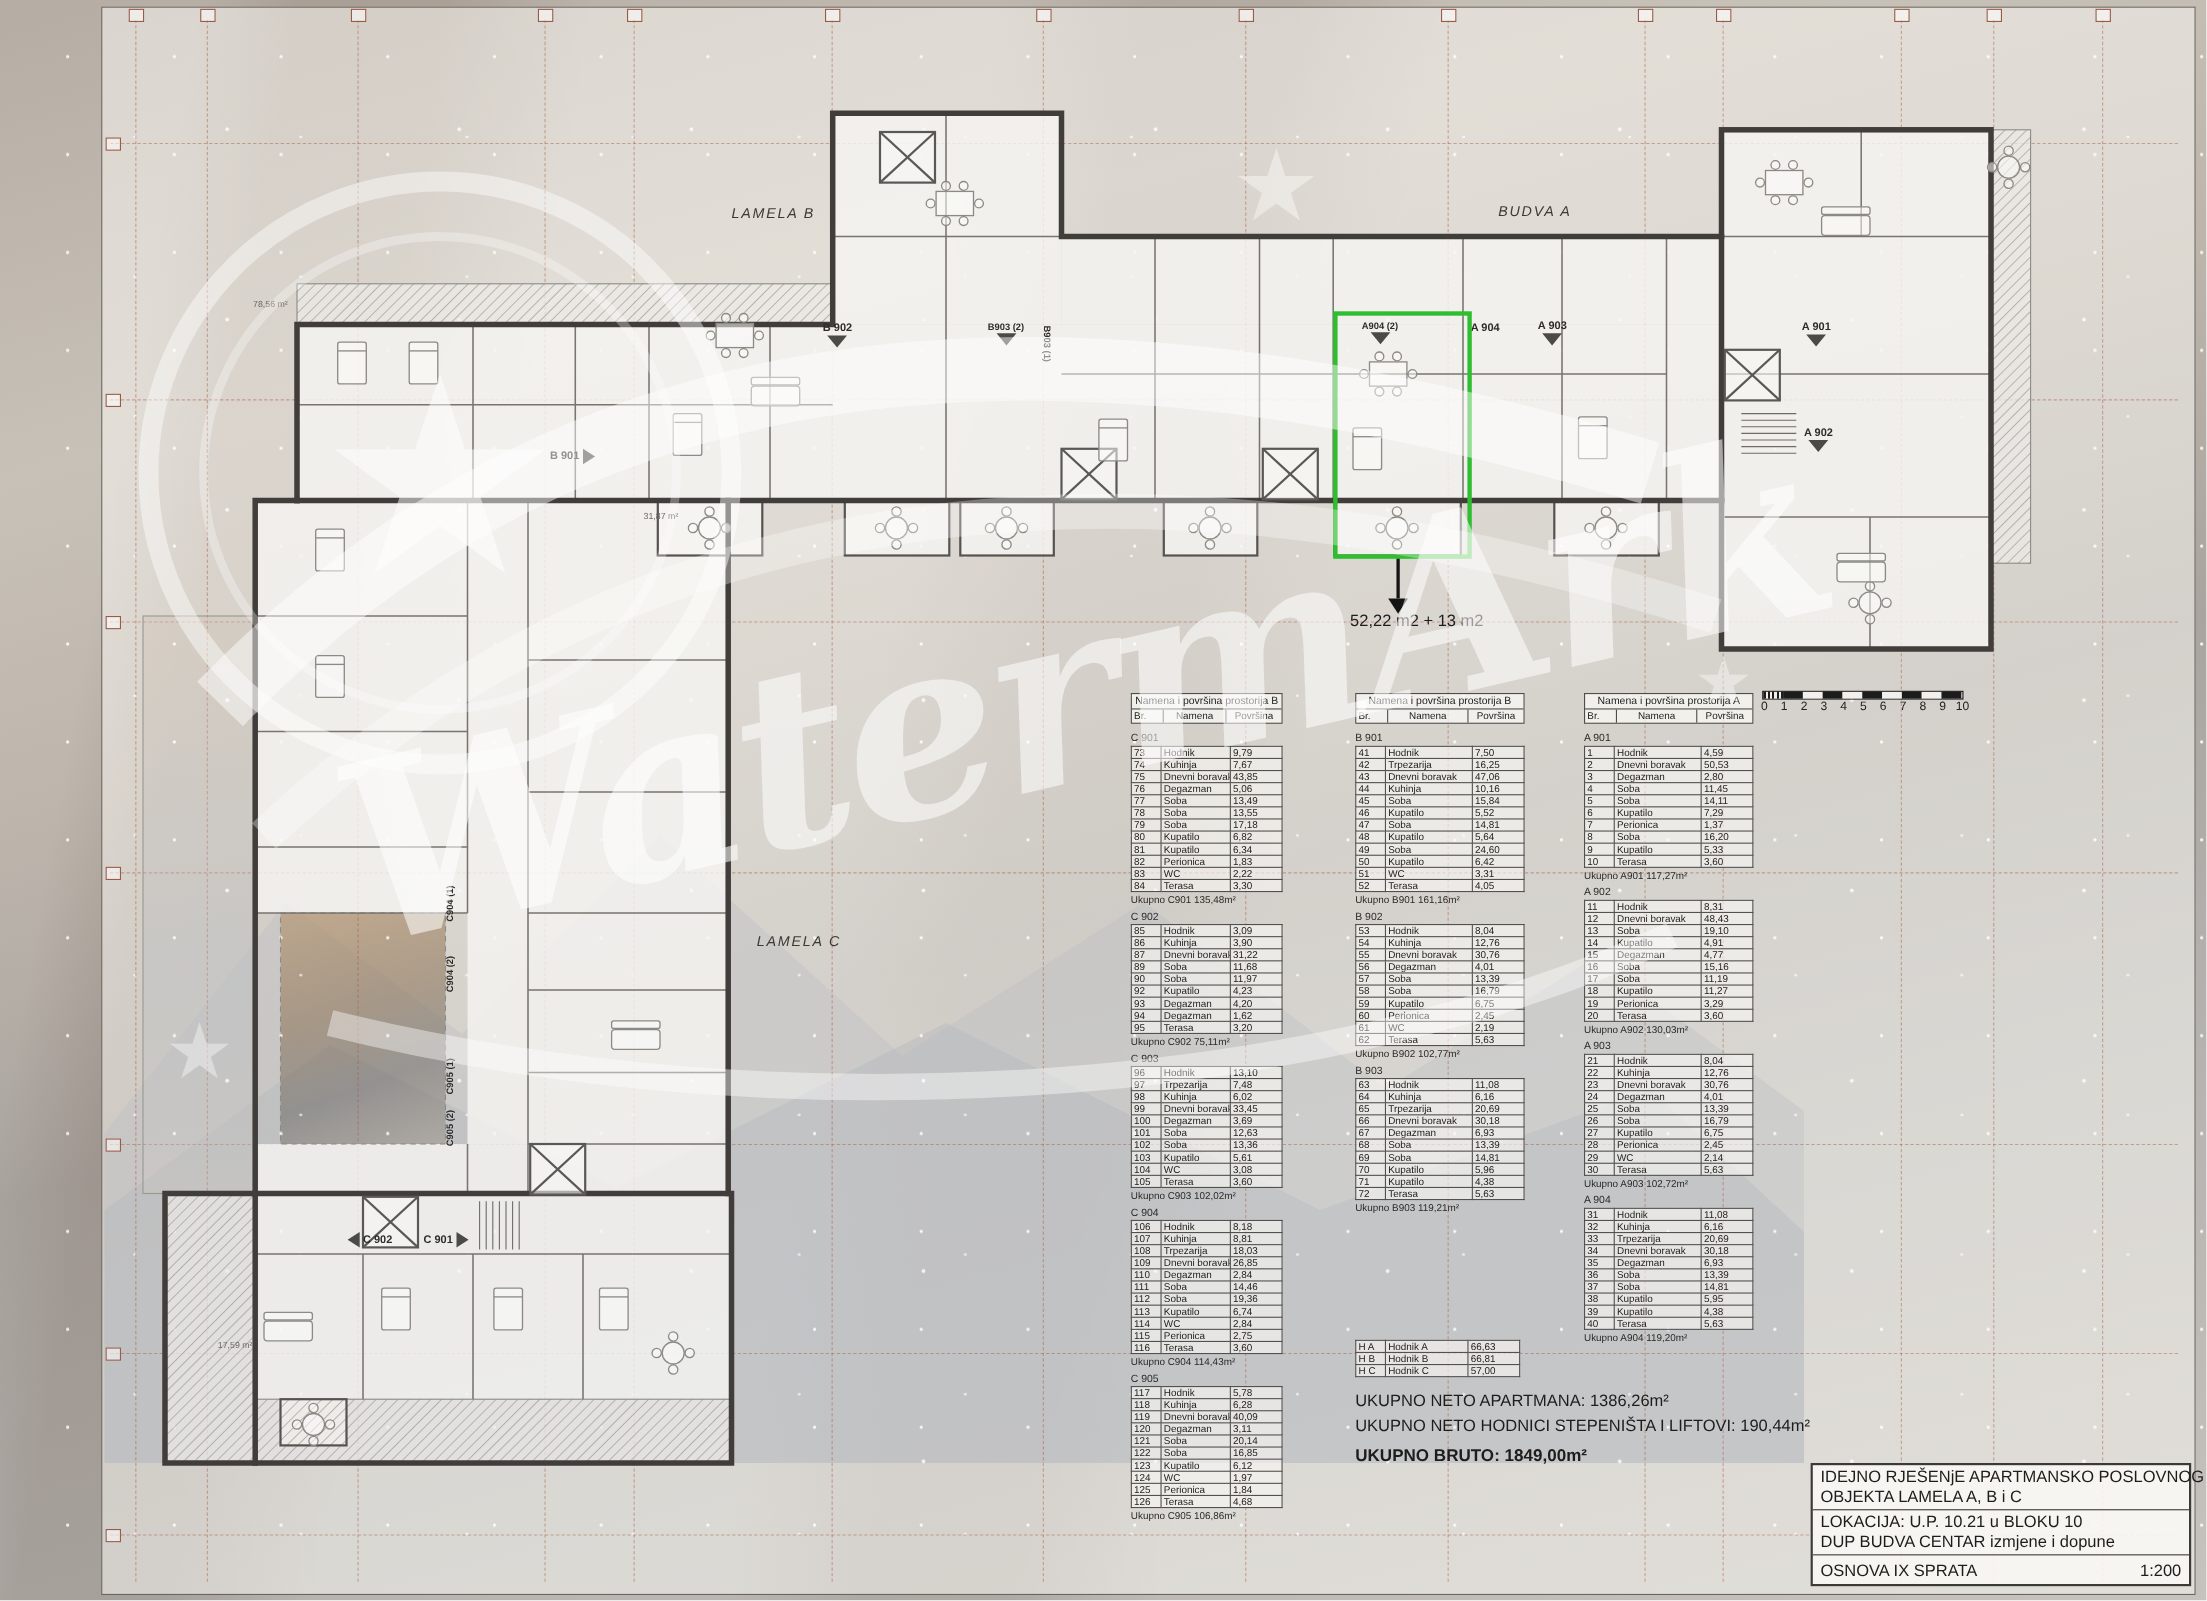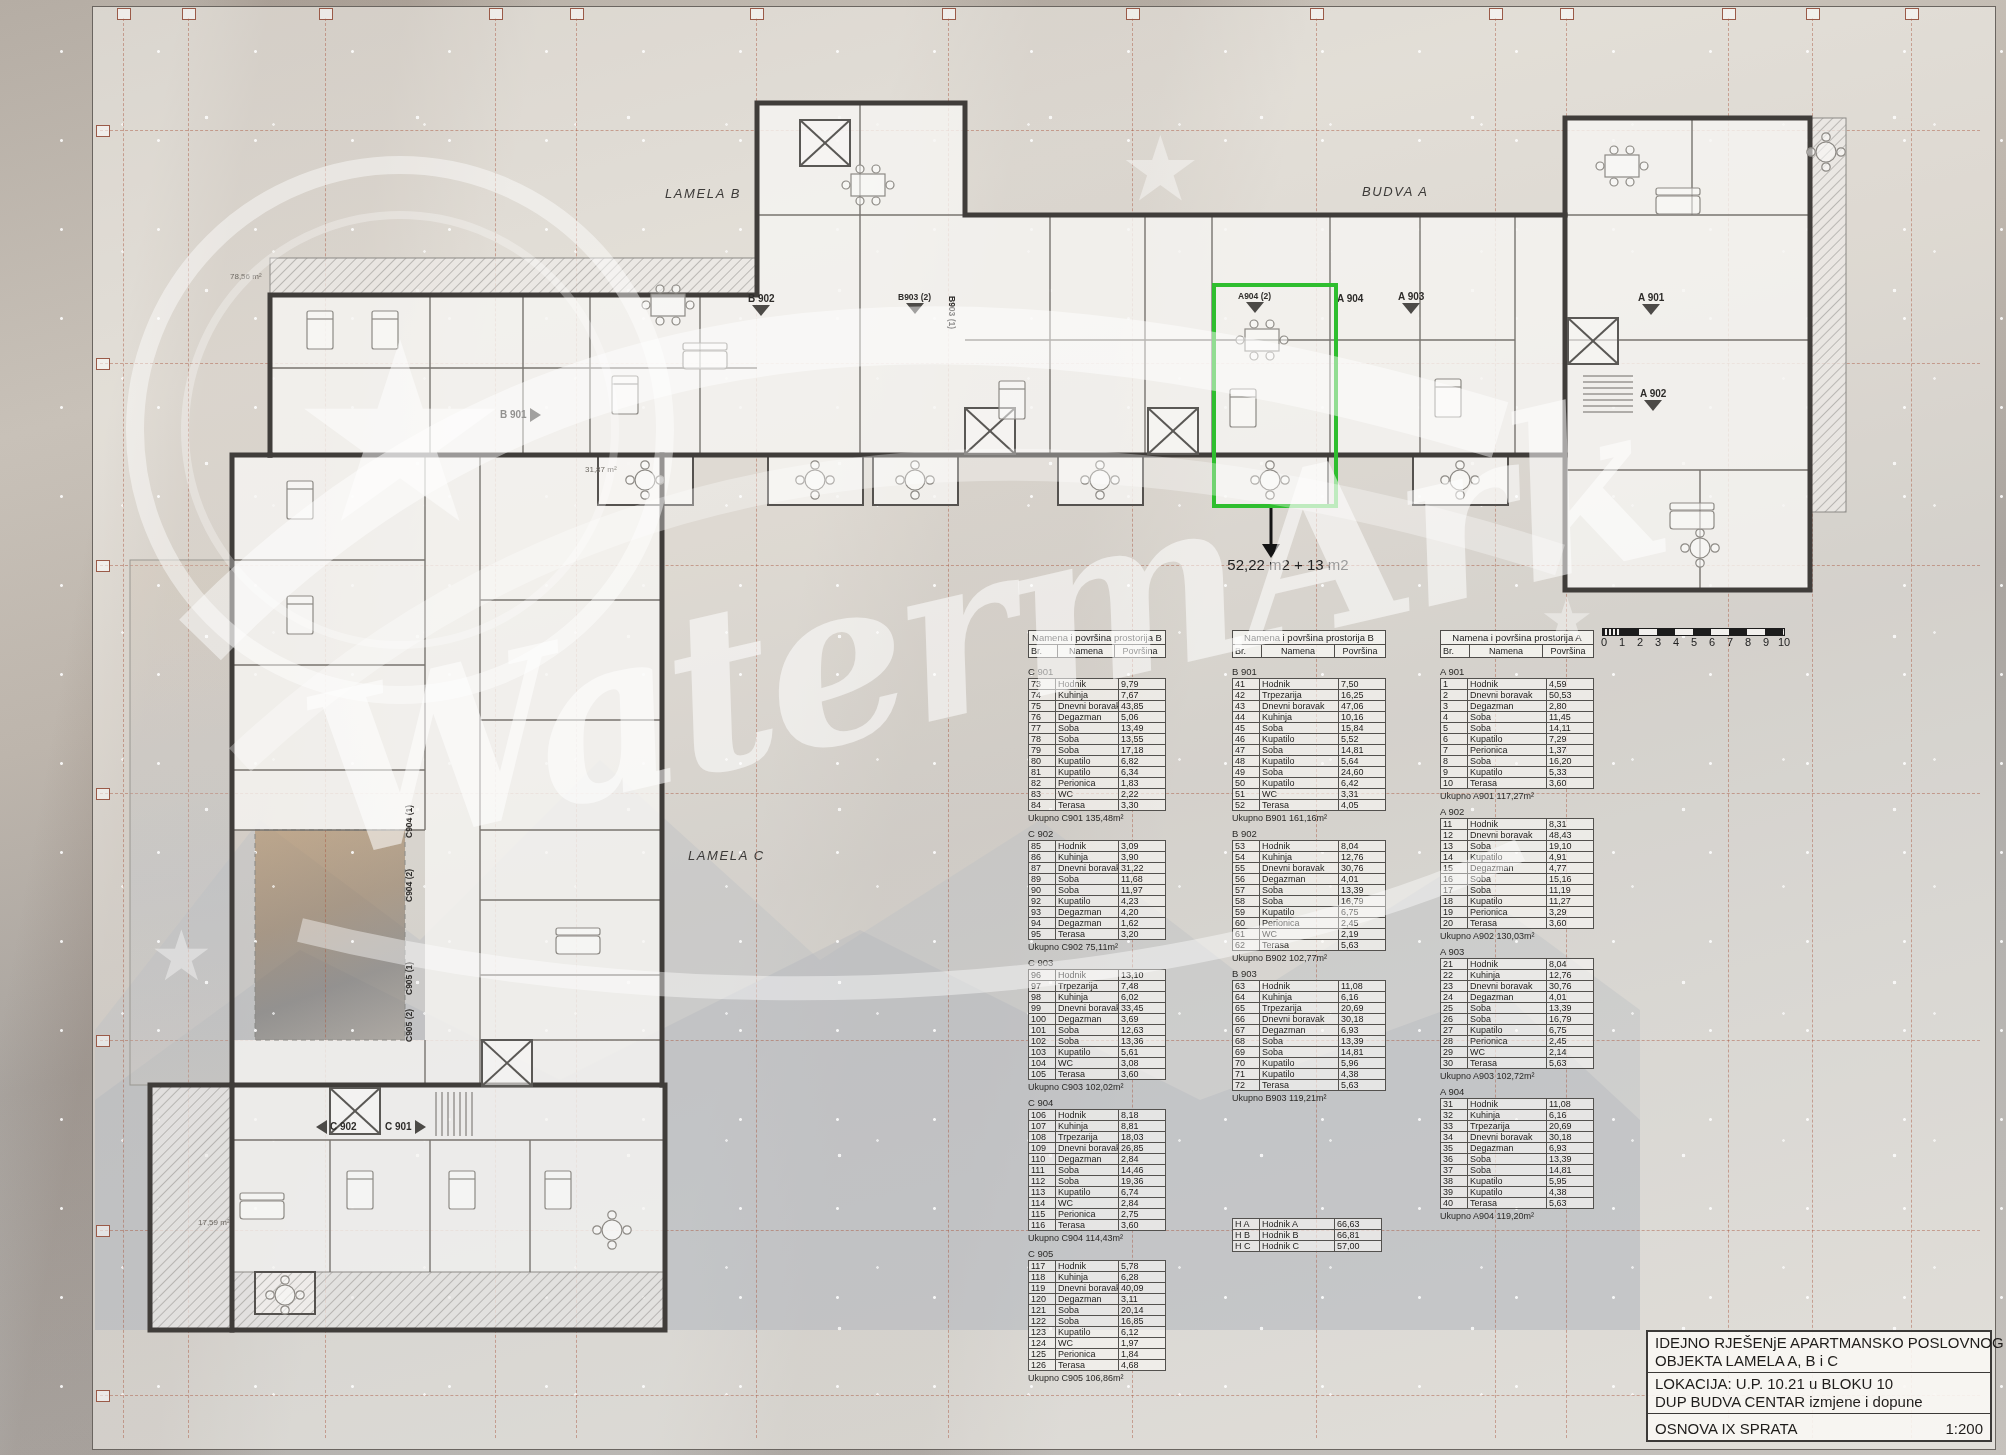--- a/index.html
+++ b/index.html
@@ -1048,20 +1048,25 @@
             <td class="c2">66,81</td>
           </tr>
           <tr>
             <td class="c0">H C</td>
             <td class="c1">Hodnik C</td>
             <td class="c2">57,00</td>
           </tr>
         </tbody>
       </table>
   </div>
+  <div class="totals">
+    <div class="tl">UKUPNO NETO APARTMANA: 1386,26m²</div>
+    <div class="tl">UKUPNO NETO HODNICI STEPENIŠTA I LIFTOVI: 190,44m²</div>
+    <div class="tl bold">UKUPNO BRUTO: 1849,00m²</div>
+  </div>
 
   <div class="scalebar">
     <div class="bar">
       <span class="seg d"></span>
         <span class="seg b"></span>
         <span class="seg w"></span>
         <span class="seg b"></span>
       <span class="seg w"></span>
         <span class="seg b"></span>
         <span class="seg w"></span>

